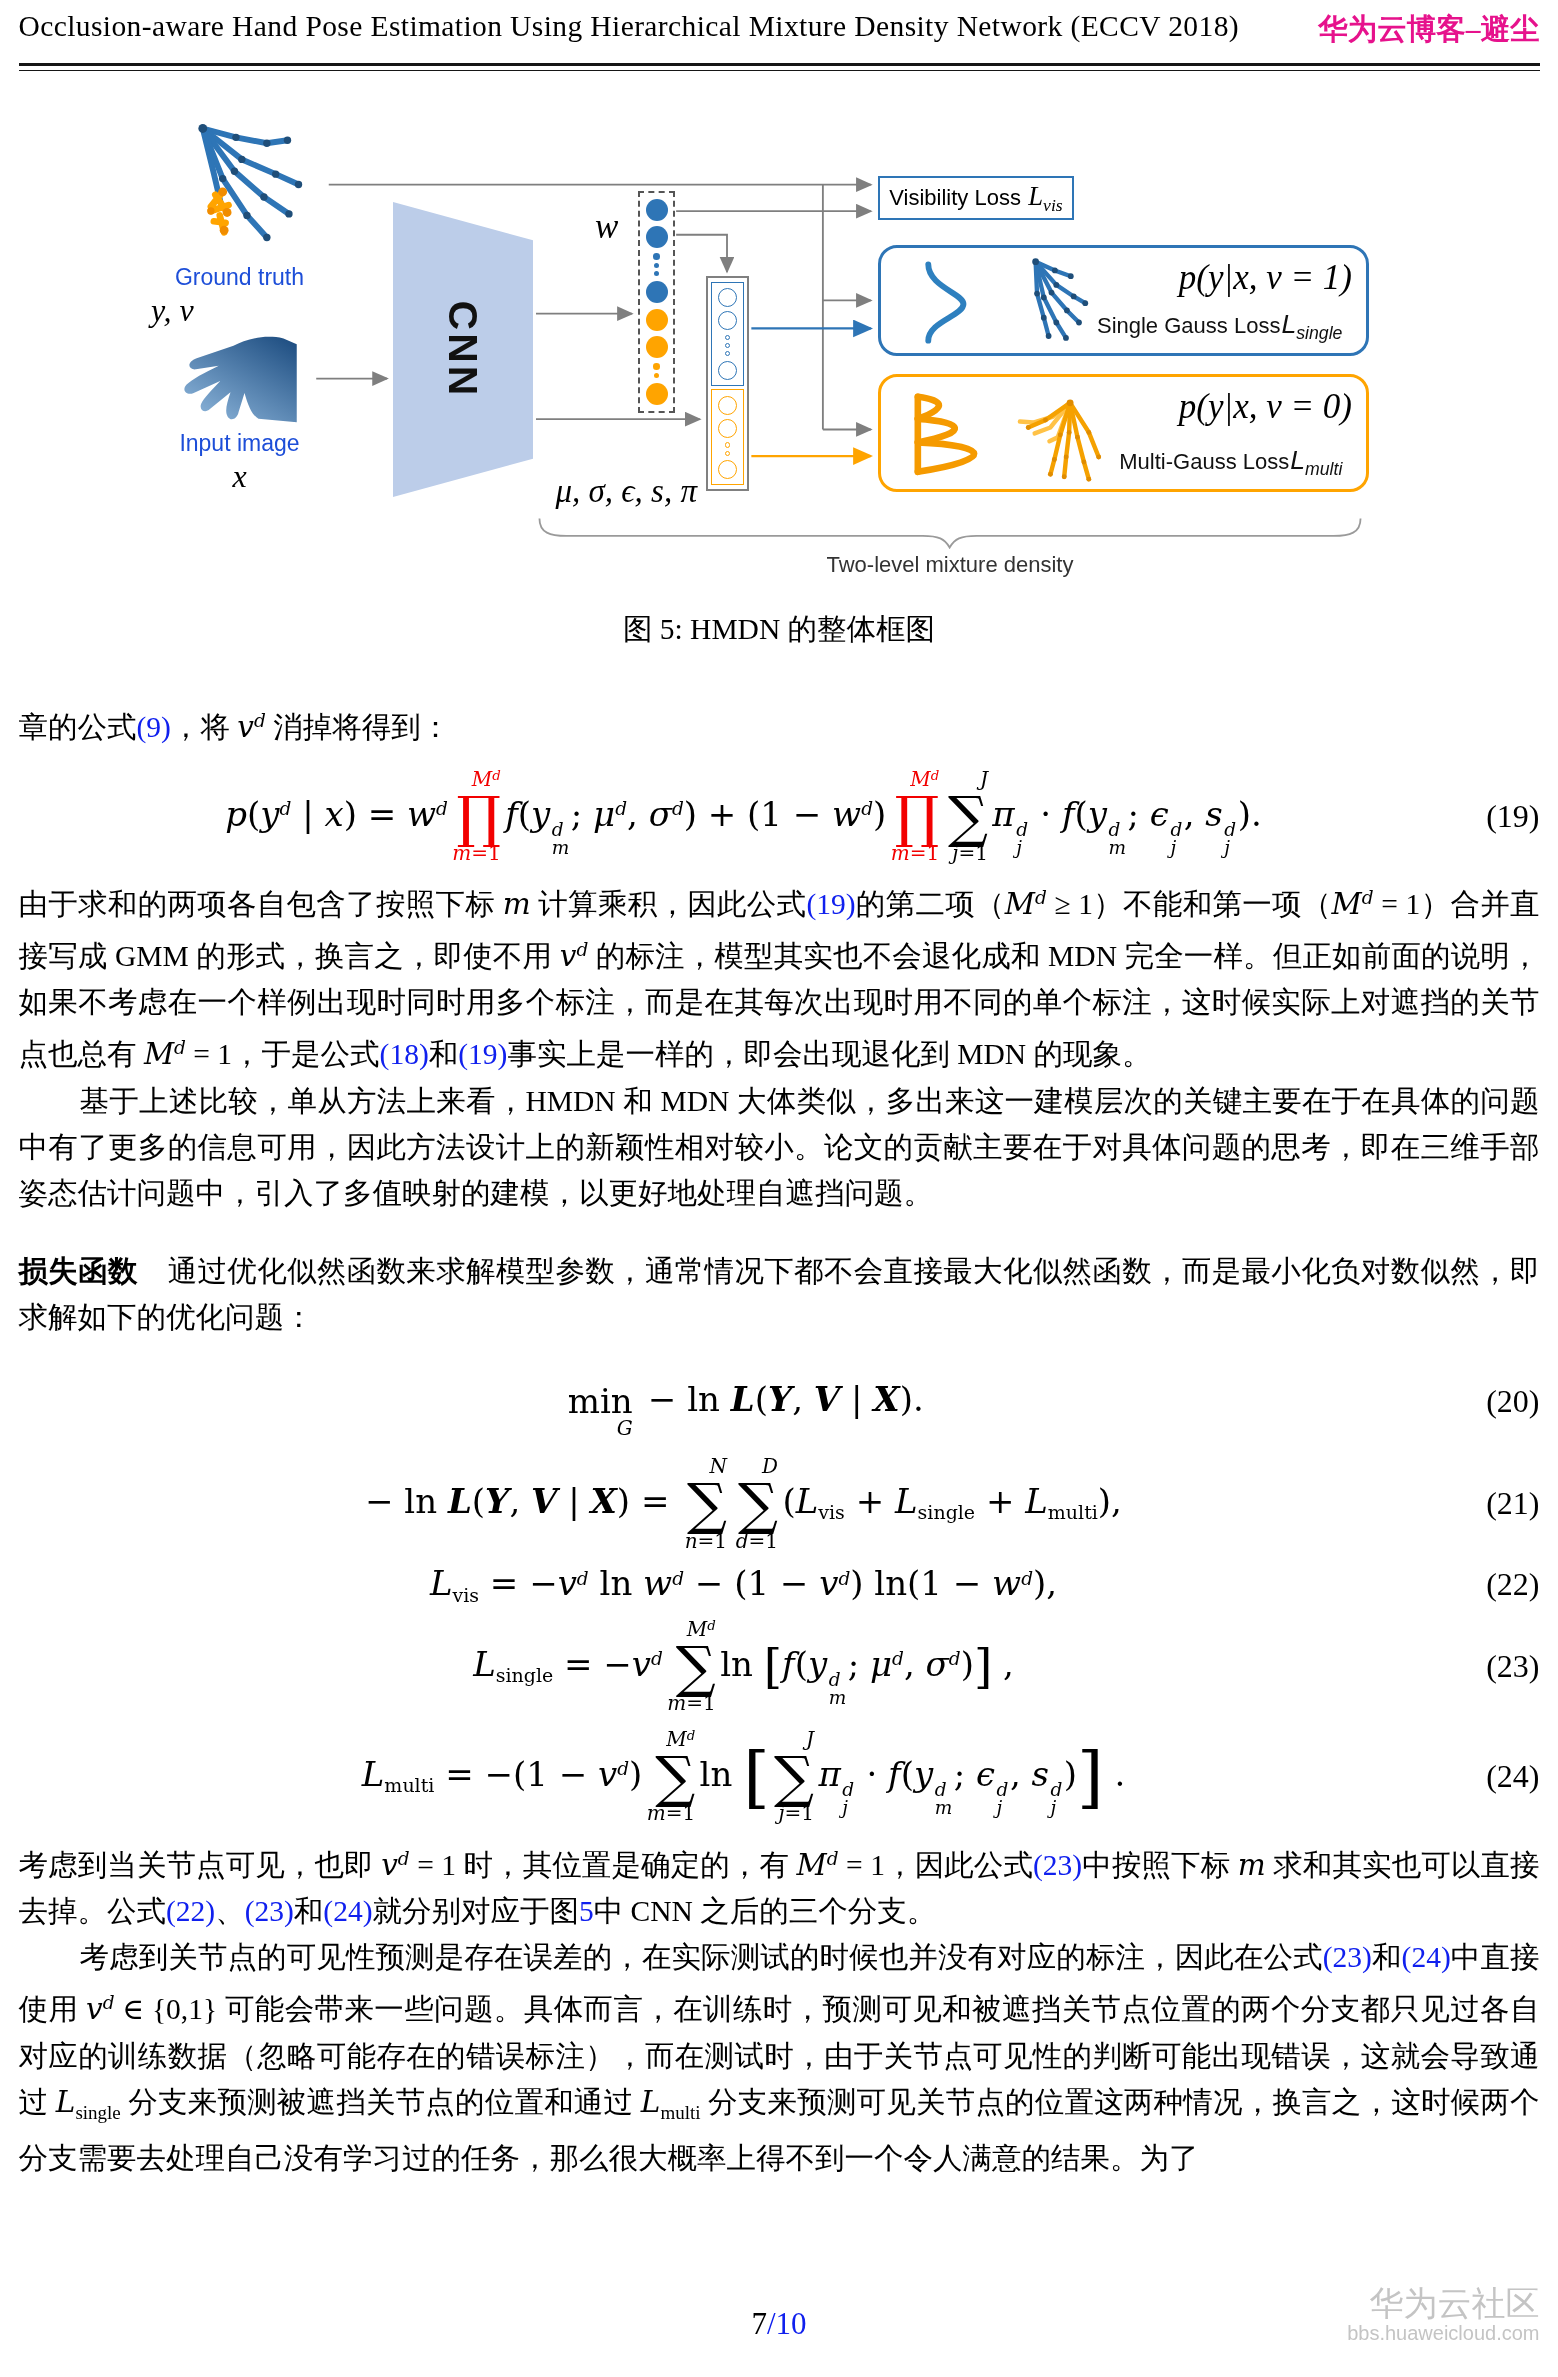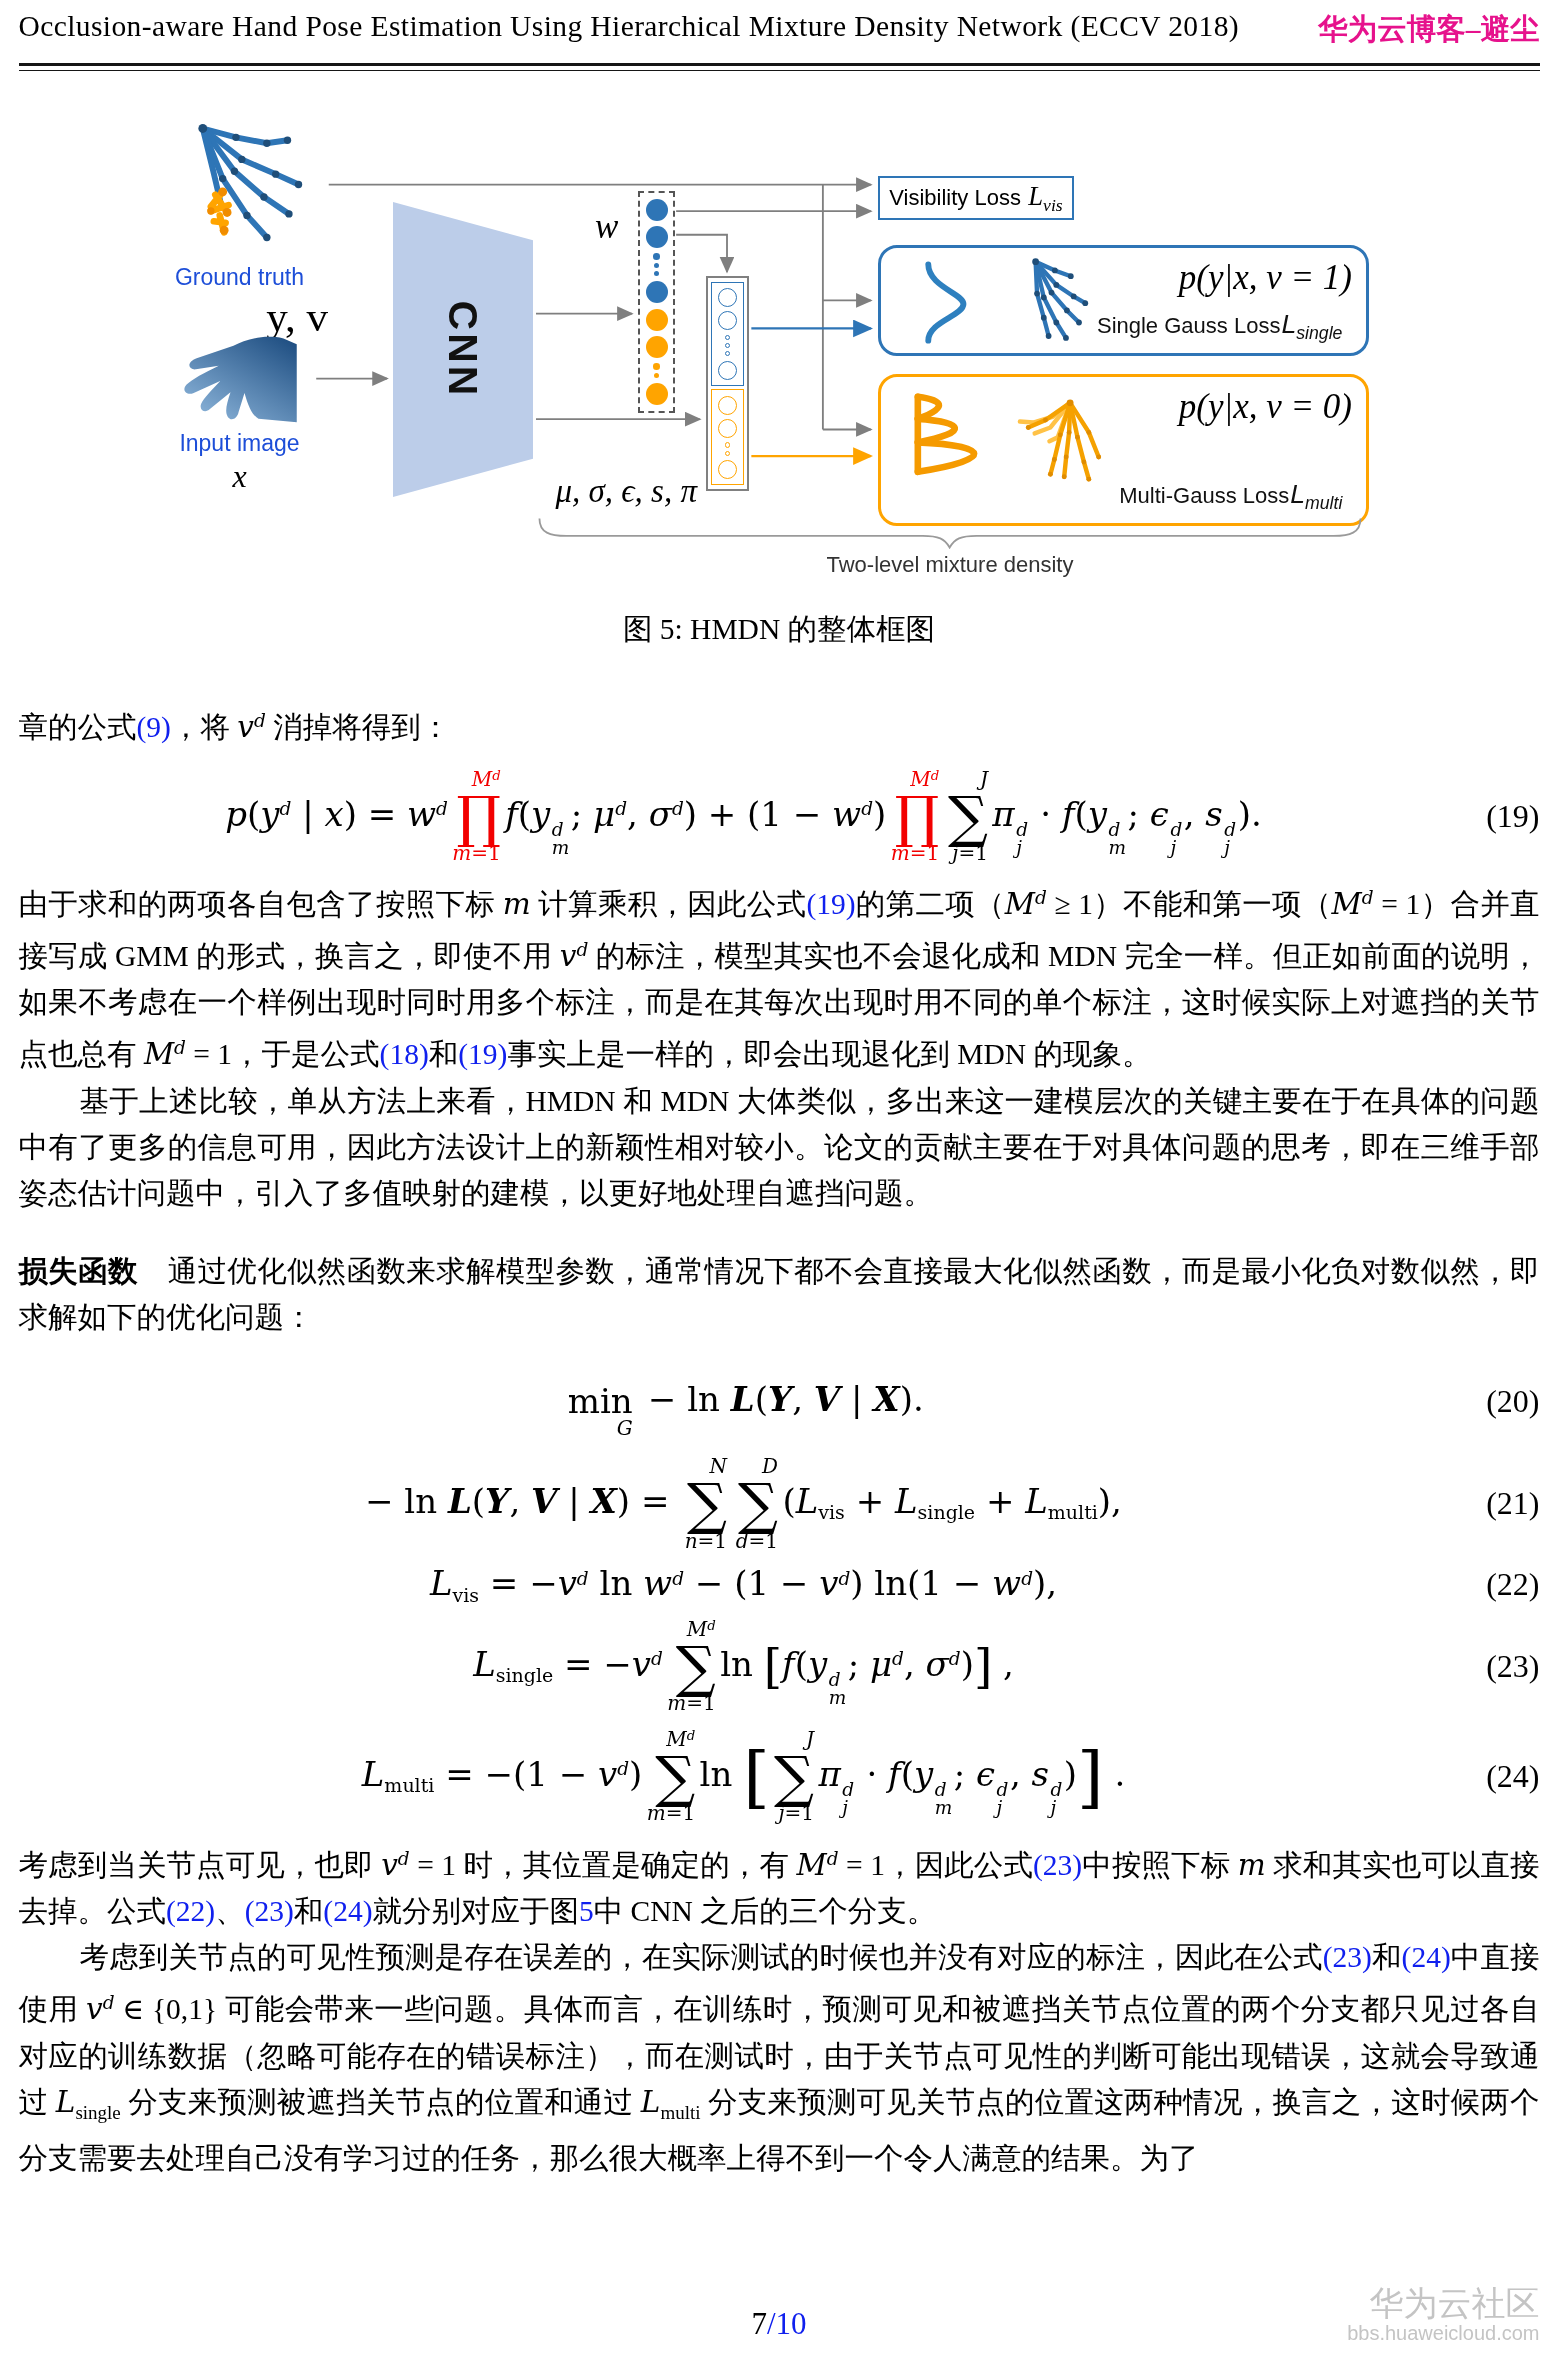--- a/index.html
+++ b/index.html
@@ -9,22 +9,22 @@
   .hdr{position:relative;padding:10.3px 18.5px 0 18.5px;height:53px;}
   .hdr-title{font-size:29.5px;letter-spacing:0.4px;}
   .hdr-brand{position:absolute;right:18.5px;top:10.3px;font-size:29.5px;font-weight:bold;color:#e6128c;}
   .hdr-rule{margin:0 18.5px;border-top:3px solid #161616;border-bottom:1.5px solid #161616;height:3.7px;}
   
   .fig{position:relative;height:590px;margin-top:3px;}
   .fig *{box-sizing:border-box;}
   .fig-label{font-family:"Liberation Sans","DejaVu Sans",sans-serif;color:#1d4ed8;}
   .gt-skel{position:absolute;left:177px;top:44px;}
   .gt-label{position:absolute;left:151px;top:190px;width:177px;text-align:center;font-size:23px;}
-  .gt-math{position:absolute;left:151px;top:218px;width:177px;text-align:right;
-           font-size:43px;}
+  .gt-math{position:absolute;left:151px;top:218px;width:177px;text-align:left;
+           font-size:32px;font-style:italic;}
   .hand-img{position:absolute;left:173px;top:260px;}
   .in-label{position:absolute;left:151px;top:356px;width:177px;text-align:center;font-size:23px;}
   .in-math{position:absolute;left:151px;top:384px;width:177px;text-align:center;
            font-size:32px;font-style:italic;}
   .cnn{position:absolute;left:393px;top:128px;width:140px;height:295px;background:#bccde9;
        clip-path:polygon(0 0,100% 13%,100% 87%,0 100%);display:flex;align-items:center;justify-content:center;}
   .cnn span{transform:rotate(90deg);font-family:"Liberation Sans","DejaVu Sans",sans-serif;
             font-weight:bold;font-size:41px;letter-spacing:3px;color:#111;}
   .w-label{position:absolute;left:595px;top:133px;font-size:35px;font-style:italic;}
   .w-col{position:absolute;left:638px;top:117px;width:37px;padding:5.9px 0;border:2.2px dashed #555;
@@ -43,21 +43,21 @@
   .dots{display:flex;flex-direction:column;align-items:center;gap:3px;}
   .params-label{position:absolute;left:509px;top:399px;width:188px;text-align:right;
                 font-size:33px;font-style:italic;}
   .vis-box{position:absolute;left:878px;top:102px;width:196px;height:44px;border:2.2px solid #2e75b6;
            display:flex;align-items:center;justify-content:center;gap:7.4px;background:#fff;}
   .vis-box .t{font-family:"Liberation Sans","DejaVu Sans",sans-serif;font-size:22px;}
   .loss-math{font-style:italic;font-size:26.6px;}
   .loss-math .sb{font-size:17.7px;font-style:italic;vertical-align:-5.9px;}
   .gauss-box{position:absolute;left:878px;width:491px;border-radius:19px;background:#fff;}
   .single-box{top:171px;height:111px;border:3px solid #2e75b6;}
-  .multi-box{top:300px;height:152px;border:3px solid #ffa400;}
+  .multi-box{top:300px;height:118px;border:3px solid #ffa400;}
   .prob{position:absolute;right:14px;top:10.3px;font-size:35px;font-style:italic;}
   .loss-line{position:absolute;right:23.6px;bottom:8.9px;font-family:"Liberation Sans","DejaVu Sans",sans-serif;
              font-size:22px;color:#111;}
   .loss-line .loss-math{margin-left:1px;}
   .brace{position:absolute;left:531px;top:443px;}
   .brace-label{position:absolute;left:531px;top:478px;width:838px;text-align:center;font-size:22px;color:#333;}
   .caption{position:absolute;left:0;top:536px;width:100%;text-align:center;font-size:29.5px;}
   .connect{position:absolute;left:0;top:0;pointer-events:none;}
   
   .para{font-size:29.5px;line-height:46px;margin:0;padding:0 18.5px;text-align:justify;}

